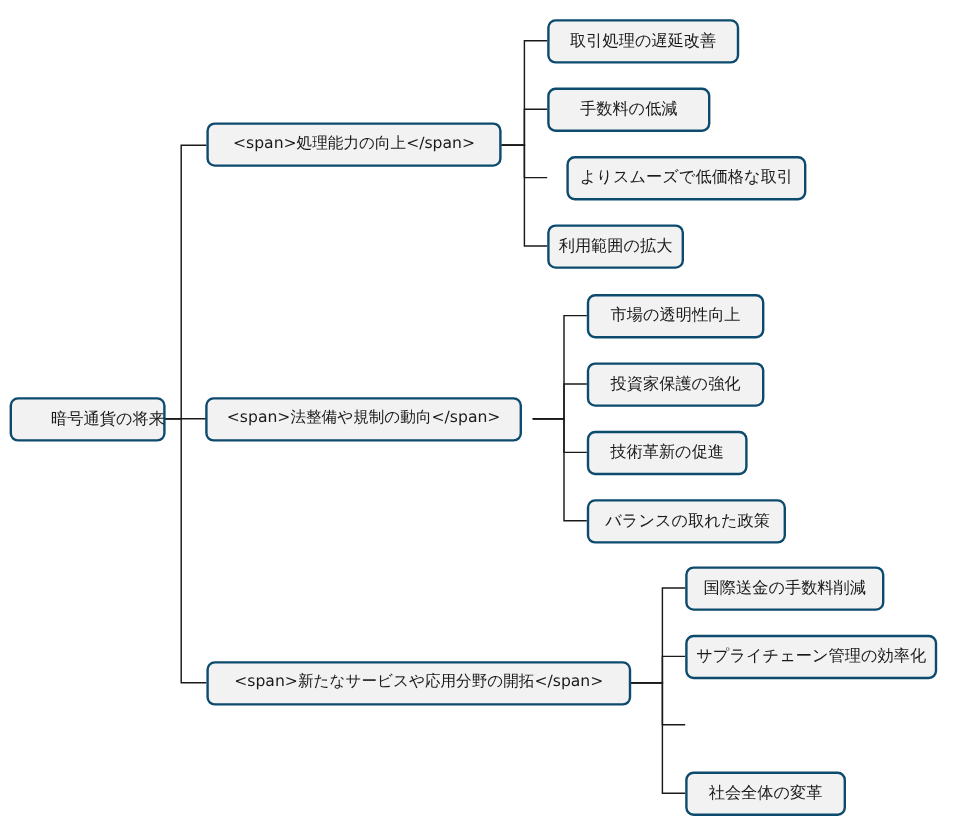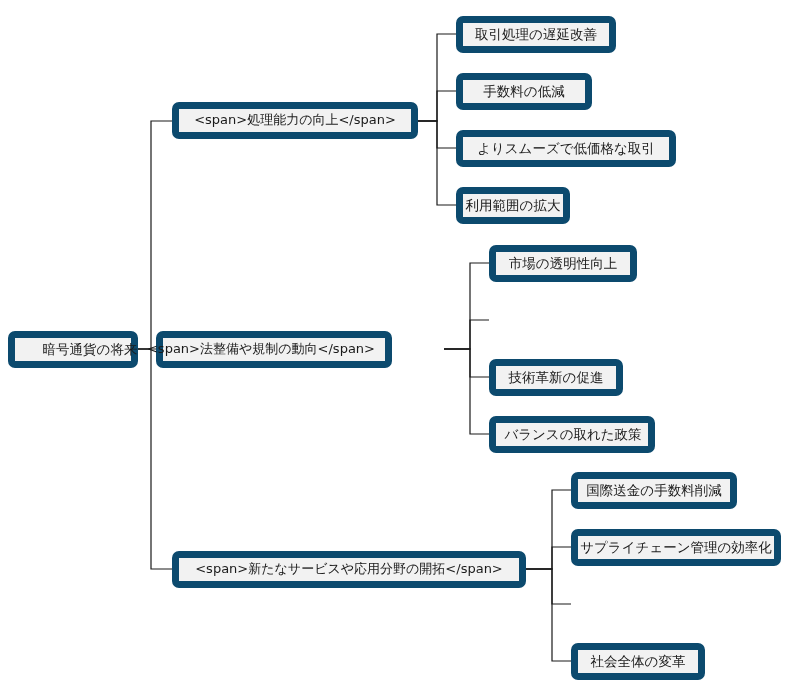--- a/index.html
+++ b/index.html
@@ -20,21 +20,21 @@
     left: 0;
     top: 0;
     width: 803px;
     height: 696px;
     pointer-events: none;
   }
   .node {
     position: absolute;
     box-sizing: border-box;
     background: #f2f2f2;
-    border: 7px solid #0c4a6e;
+    border: 2px solid #0c4a6e;
     border-radius: 7px;
     color: #1a1a1a;
     font-size: 13.5px;
     line-height: 1.1;
     display: flex;
     align-items: center;
     justify-content: center;
     white-space: nowrap;
     padding: 0 10px;
   }
@@ -73,32 +73,35 @@
 
   <div class="node branch" id="node-b0" style="left: 172px; top: 102px; width: 246px; height: 37px;">
     <span>&lt;span&gt;処理能力の向上&lt;/span&gt;</span>
   </div>
   <div class="node leaf" id="node-b0-c0" style="left: 456px; top: 16px; width: 160px; height: 37px;">
     <span>取引処理の遅延改善</span>
   </div>
   <div class="node leaf" id="node-b0-c1" style="left: 456px; top: 73px; width: 136px; height: 37px;">
     <span>手数料の低減</span>
   </div>
-  <div class="node leaf" id="node-b0-c2" style="left: 456px; top: 130px; width: 220px; height: 37px; align-items: center;">
+  <div class="node leaf" id="node-b0-c2" style="left: 472px; top: 130px; width: 200px; height: 37px; align-items: center;">
     <span>よりスムーズで低価格な取引</span>
   </div>
   <div class="node leaf" id="node-b0-c3" style="left: 456px; top: 187px; width: 114px; height: 37px;">
     <span>利用範囲の拡大</span>
   </div>
 
-  <div class="node branch" id="node-b1" style="left: 156px; top: 331px; width: 236px; height: 37px; justify-content: flex-end;">
+  <div class="node branch" id="node-b1" style="left: 171px; top: 331px; width: 264px; height: 37px;">
     <span>&lt;span&gt;法整備や規制の動向&lt;/span&gt;</span>
   </div>
   <div class="node leaf" id="node-b1-c0" style="left: 489px; top: 245px; width: 148px; height: 37px; text-align: right;">
     <span>市場の透明性向上</span>
+  </div>
+  <div class="node leaf" id="node-b1-c1" style="left: 489px; top: 302px; width: 148px; height: 37px;">
+    <span>投資家保護の強化</span>
   </div>
   <div class="node leaf" id="node-b1-c2" style="left: 489px; top: 359px; width: 134px; height: 37px;">
     <span>技術革新の促進</span>
   </div>
   <div class="node leaf" id="node-b1-c3" style="left: 489px; top: 416px; width: 166px; height: 37px; padding-left: 12px;">
     <span>バランスの取れた政策</span>
   </div>
 
   <div class="node branch" id="node-b2" style="left: 172px; top: 551px; width: 354px; height: 37px;">
     <span>&lt;span&gt;新たなサービスや応用分野の開拓&lt;/span&gt;</span>

